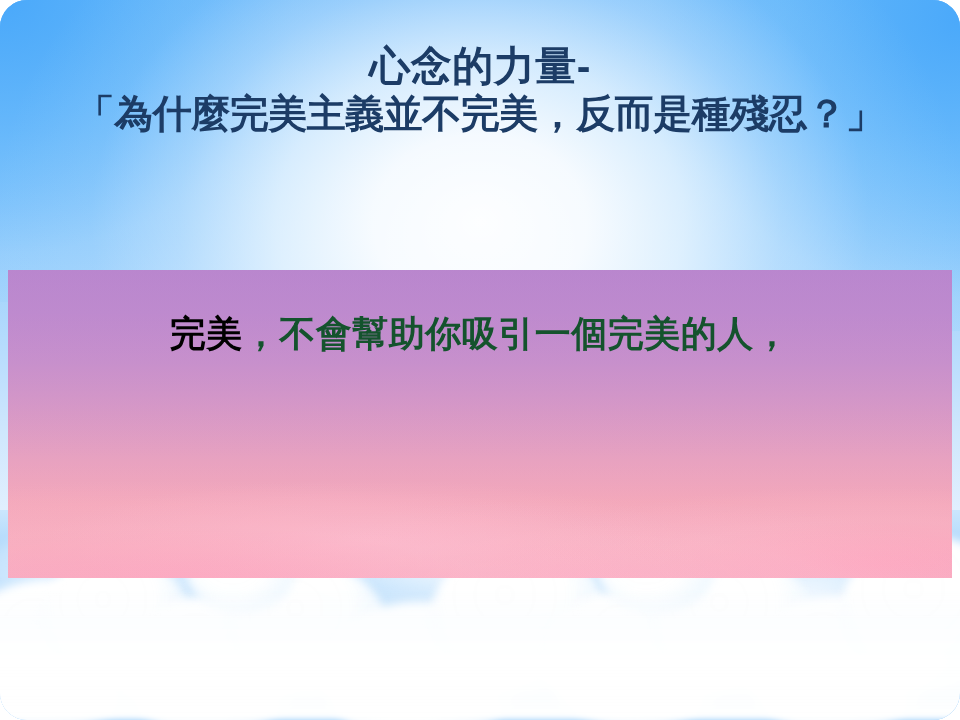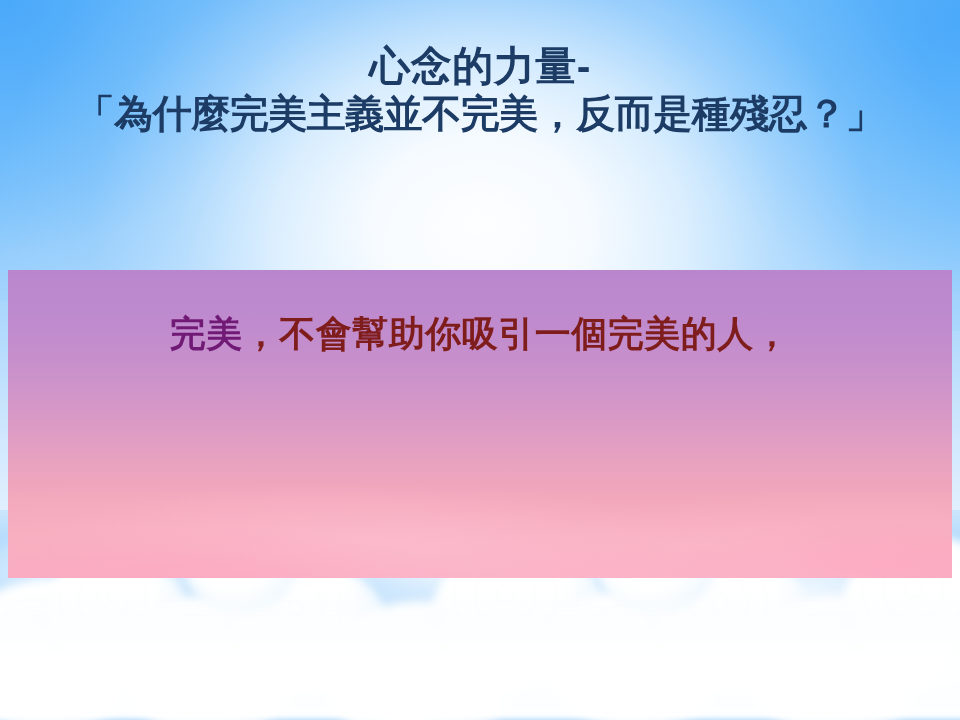--- a/index.html
+++ b/index.html
@@ -10,20 +10,21 @@
   body {
     font-family: "Liberation Sans", "DejaVu Sans", sans-serif;
   }
 
   #slide {
     position: relative;
     width: 960px;
     height: 720px;
     overflow: hidden;
     background: #5BAEF8;
+    border-radius: 27px;
   }
 
   
   .sky-base {
     position: absolute;
     inset: 0;
     background:
       linear-gradient(180deg,
         #68B6FA 0%,
         #7CC0FB 18%,
@@ -194,22 +195,22 @@
   .body-line {
     font-size: 36px;
     font-weight: bold;
     white-space: nowrap;
     letter-spacing: 0.5px;
     line-height: 1.0;
   }
   .body-line-2 {
     margin-top: 52px;
   }
-  .t-white { color: #7f1d1d; }
-  .t-red   { color: #701a75; }
+  .t-white { color: #14532d; }
+  .t-red   { color: #000000; }
 </style>
 </head>
 <body>
 
 <div id="slide">
 
   <div class="sky-base"></div>
   <div class="sky-corner-l"></div>
   <div class="sky-corner-r"></div>
   <div class="sky-glow"></div>

